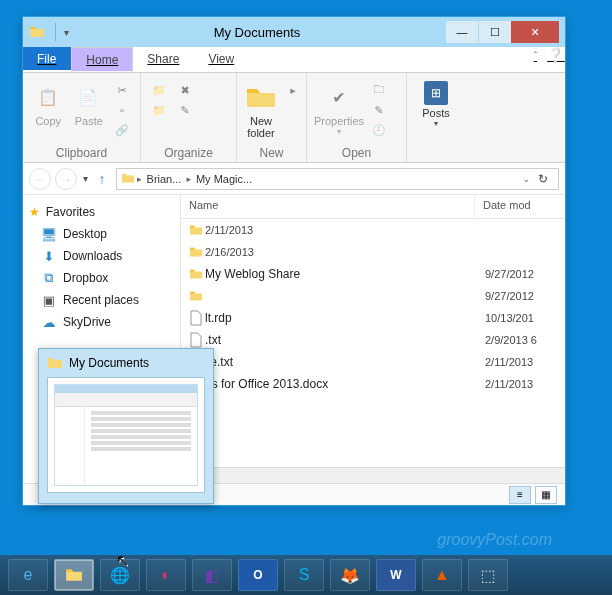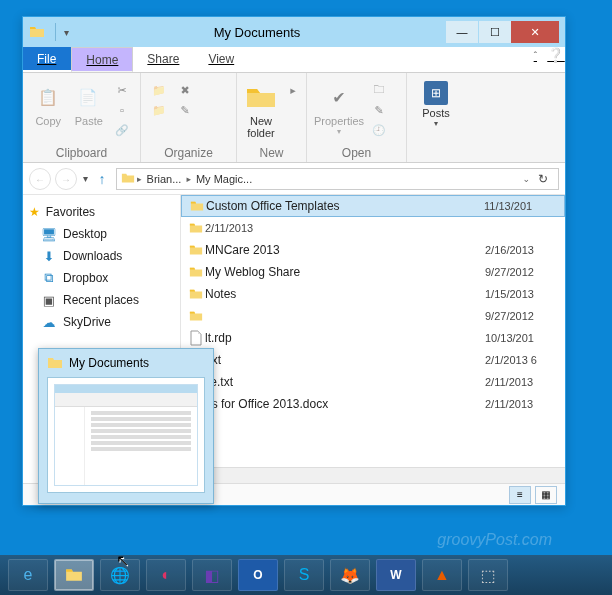--- a/index.html
+++ b/index.html
@@ -249,77 +249,60 @@
           <span class="ico16" style="color:#555">▣</span>
           <span>Recent places</span>
         </div>
       <div class="item">
           <span class="ico16" style="color:#2d8bc8">☁</span>
           <span>SkyDrive</span>
         </div>
     </div>
 
     <div class="files">
+      <div class="fhead">
+        <div class="col c1">Name</div>
+        <div class="col c2">Date mod</div>
+      </div>
       <div class="flist" id="flist">
-          <div class="row selected">
+          <div class="row">
             <span class="fico">
               <svg width="16" height="14" viewBox="0 0 16 16">
                 <path fill="#f7d774" d="M1 3h5l1 2h8v8H1z"></path>
                 <path fill="#f4c232" d="M1 3h5l1 2H1z"></path>
               </svg>
             </span>
-            <span class="fname">Custom Office Templates</span>
-            <span class="fdate">11/13/201</span>
+            <span class="fdate">2/11/2013</span>
           </div>
           <div class="row">
             <span class="fico">
               <svg width="16" height="14" viewBox="0 0 16 16">
                 <path fill="#f7d774" d="M1 3h5l1 2h8v8H1z"></path>
                 <path fill="#f4c232" d="M1 3h5l1 2H1z"></path>
               </svg>
             </span>
-            <span class="fdate">2/11/2013</span>
+            <span class="fdate">2/16/2013</span>
           </div>
           <div class="row">
             <span class="fico">
               <svg width="16" height="14" viewBox="0 0 16 16">
                 <path fill="#f7d774" d="M1 3h5l1 2h8v8H1z"></path>
                 <path fill="#f4c232" d="M1 3h5l1 2H1z"></path>
               </svg>
             </span>
-            <span class="fname">MNCare 2013</span>
-            <span class="fdate">2/16/2013</span>
+            <span class="fname">My Weblog Share</span>
+            <span class="fdate">9/27/2012</span>
           </div>
           <div class="row">
             <span class="fico">
               <svg width="16" height="14" viewBox="0 0 16 16">
                 <path fill="#f7d774" d="M1 3h5l1 2h8v8H1z"></path>
                 <path fill="#f4c232" d="M1 3h5l1 2H1z"></path>
               </svg>
             </span>
-            <span class="fname">My Weblog Share</span>
-            <span class="fdate">9/27/2012</span>
-          </div>
-          <div class="row">
-            <span class="fico">
-              <svg width="16" height="14" viewBox="0 0 16 16">
-                <path fill="#f7d774" d="M1 3h5l1 2h8v8H1z"></path>
-                <path fill="#f4c232" d="M1 3h5l1 2H1z"></path>
-              </svg>
-            </span>
-            <span class="fname">Notes</span>
-            <span class="fdate">1/15/2013</span>
-          </div>
-          <div class="row">
-            <span class="fico">
-              <svg width="16" height="14" viewBox="0 0 16 16">
-                <path fill="#f7d774" d="M1 3h5l1 2h8v8H1z"></path>
-                <path fill="#f4c232" d="M1 3h5l1 2H1z"></path>
-              </svg>
-            </span>
             <span class="fname"></span>
             <span class="fdate">9/27/2012</span>
           </div>
           <div class="row">
             <span class="fico">
               <svg width="14" height="16" viewBox="0 0 14 16">
                 <path fill="#fff" stroke="#999" d="M2 1h7l3 3v11H2z"></path>
                 <path fill="#ddd" d="M9 1v3h3z"></path>
               </svg>
             </span>
@@ -327,21 +310,21 @@
             <span class="fdate">10/13/201</span>
           </div>
           <div class="row">
             <span class="fico">
               <svg width="14" height="16" viewBox="0 0 14 16">
                 <path fill="#fff" stroke="#999" d="M2 1h7l3 3v11H2z"></path>
                 <path fill="#ddd" d="M9 1v3h3z"></path>
               </svg>
             </span>
             <span class="fname">.txt</span>
-            <span class="fdate">2/1/2013 6</span>
+            <span class="fdate">2/9/2013 6</span>
           </div>
           <div class="row">
             <span class="fico">
               <svg width="14" height="16" viewBox="0 0 14 16">
                 <path fill="#fff" stroke="#999" d="M2 1h7l3 3v11H2z"></path>
                 <path fill="#ddd" d="M9 1v3h3z"></path>
               </svg>
             </span>
             <span class="fname">ile.txt</span>
             <span class="fdate">2/11/2013</span>

